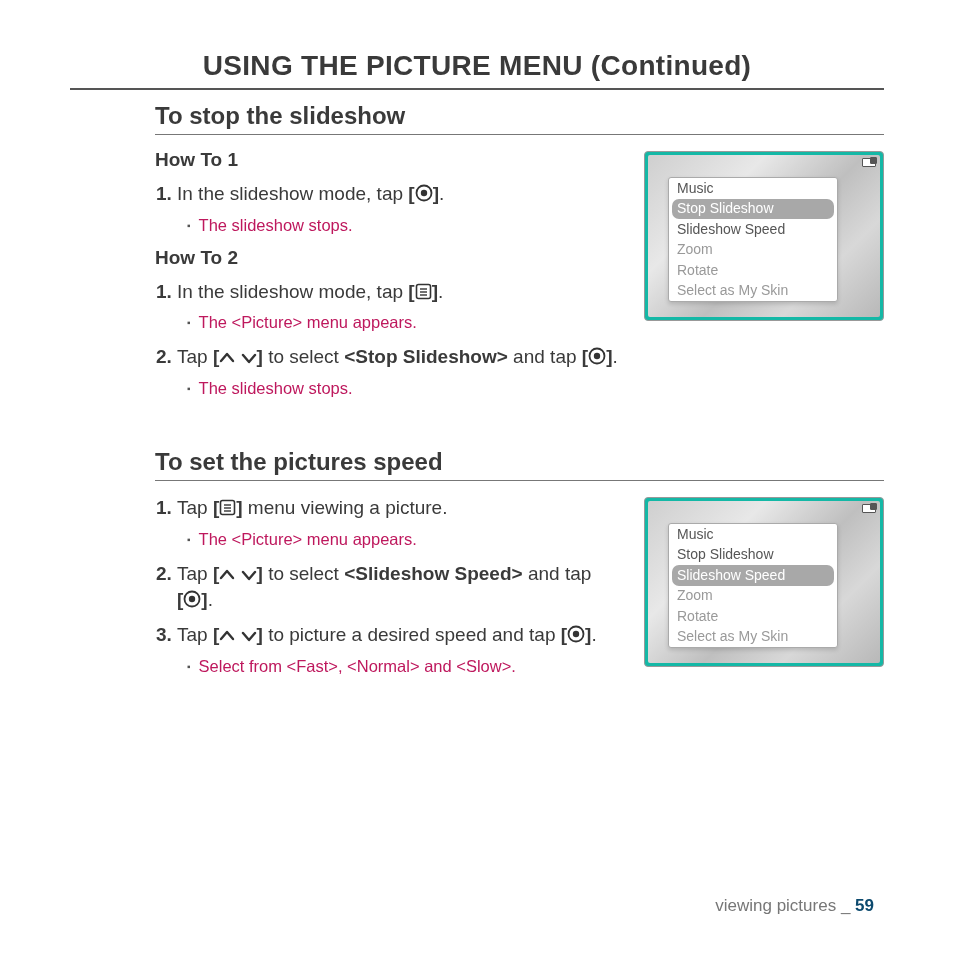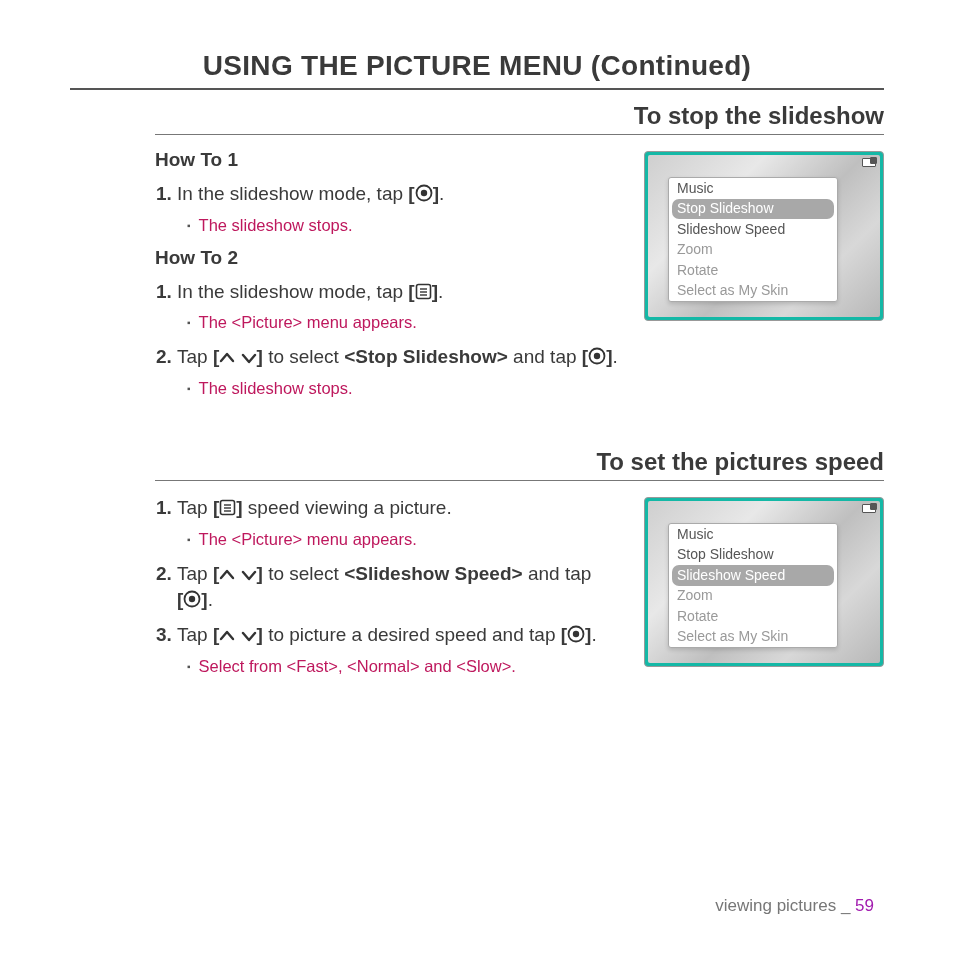--- a/index.html
+++ b/index.html
@@ -27,21 +27,20 @@
     border-top: 2px solid #555;
     margin-bottom: 12px;
   }
   .content {
     padding-left: 85px;
   }
   h2.subtitle {
     font-size: 24px;
     font-weight: bold;
     margin: 0 0 4px 0;
-    text-align: right;
   }
   .subhr {
     border-top: 1.5px solid #777;
     margin-bottom: 14px;
   }
   h3.howto {
     font-size: 19px;
     font-weight: bold;
     margin: 0 0 10px 0;
   }
@@ -143,21 +142,21 @@
   }
   .menu-item.dim { color: #999; }
   .spacer-lg { height: 38px; }
   .footer {
     position: absolute;
     bottom: 38px;
     right: 80px;
     font-size: 17px;
     color: #777;
   }
-  .footer .pg { font-weight: normal; color: #a21caf; }
+  .footer .pg { font-weight: bold; color: #0c4a6e; }
   svg { display: inline; }
 </style>
 </head>
 <body>
 
 <div class="page">
   <h1 class="title">USING THE PICTURE MENU (Continued)</h1>
   <div class="hr"></div>
 
   <div class="content">
@@ -236,21 +235,21 @@
 
     <div class="two-col">
       <div class="left-col">
         <ol class="steps">
           <li>
             <span>Tap </span><span class="icon-wrap"><span class="bracket">[</span><svg class="icn" width="17" height="17" viewBox="0 0 17 17">
                   <rect x="1.5" y="1.5" width="14" height="14" rx="2" fill="none" stroke="#333" stroke-width="1.6"></rect>
                   <line x1="5" y1="6" x2="12" y2="6" stroke="#333" stroke-width="1.4"></line>
                   <line x1="5" y1="9" x2="12" y2="9" stroke="#333" stroke-width="1.4"></line>
                   <line x1="5" y1="12" x2="12" y2="12" stroke="#333" stroke-width="1.4"></line>
-                </svg><span class="bracket">]</span></span><span> speed viewing a picture.</span>
+                </svg><span class="bracket">]</span></span><span> menu viewing a picture.</span>
             <ul class="bullets">
                 <li>The &lt;Picture&gt; menu appears.</li>
               </ul>
           </li>
           <li>
             <span>Tap </span><span class="icon-wrap"><span class="bracket">[</span><svg class="icn" width="16" height="14" viewBox="0 0 16 14">
                   <polyline points="2,10 8,3 14,10" fill="none" stroke="#333" stroke-width="2.4" stroke-linecap="round" stroke-linejoin="round"></polyline>
                 </svg> <svg class="icn" width="16" height="14" viewBox="0 0 16 14">
                   <polyline points="2,4 8,11 14,4" fill="none" stroke="#333" stroke-width="2.4" stroke-linecap="round" stroke-linejoin="round"></polyline>
                 </svg><span class="bracket">]</span></span><span> to select </span><span class="bold">&lt;Slideshow Speed&gt;</span><span> and tap </span><span class="icon-wrap"><span class="bracket">[</span><svg class="icn" width="18" height="18" viewBox="0 0 18 18">

